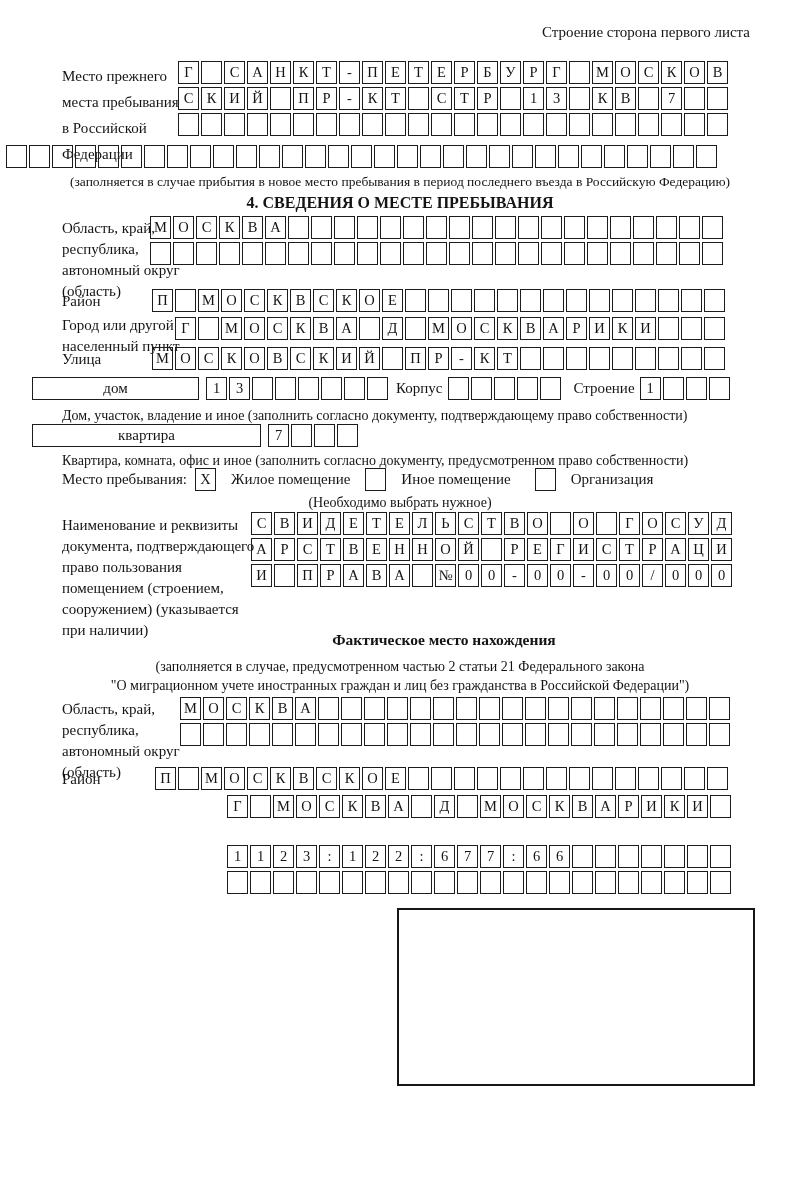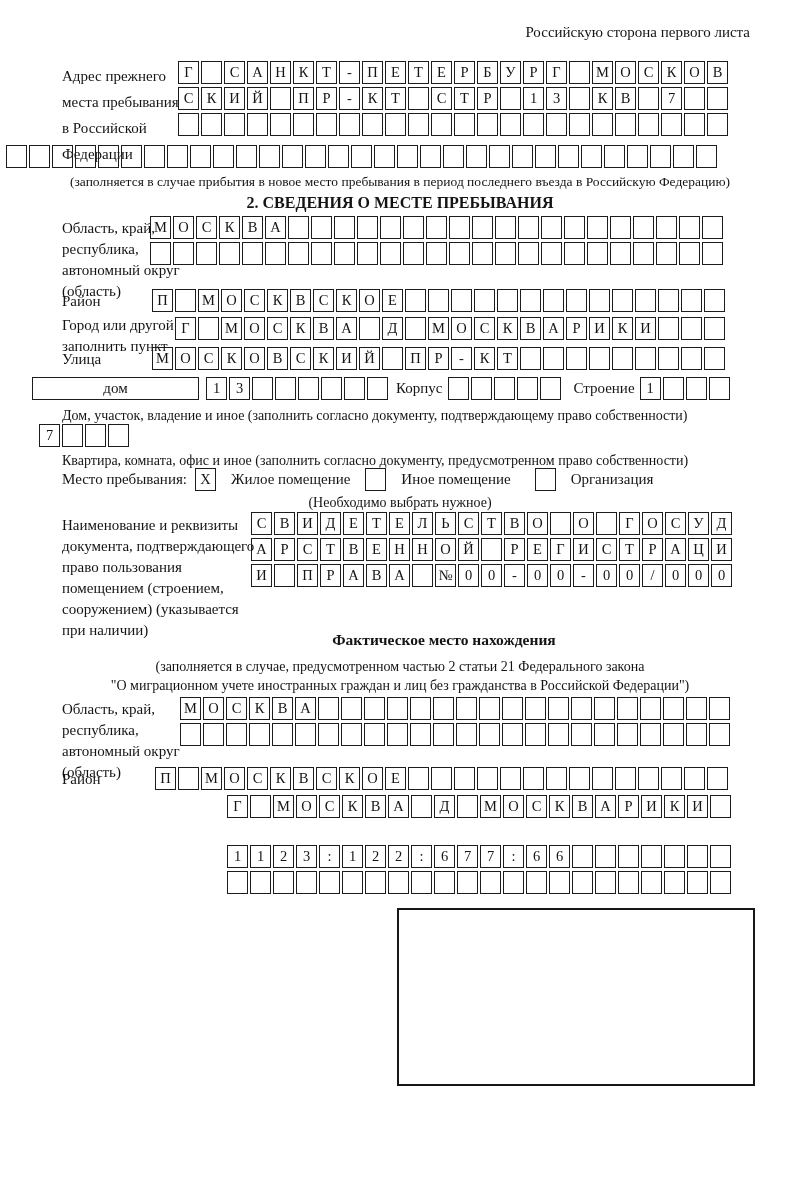--- a/index.html
+++ b/index.html
@@ -29,23 +29,23 @@
   .b-stay .chk{margin-left:8px;}
   .b-stay .opt{margin-left:13px;text-align:center;}
   .b-stay .opt2{margin-left:15px;}
   .b-stay .opt3{margin-left:24px;}
 </style>
 </head>
 <body>
 
 <div class="page">
 
-  <div class="abs label" style="top:22px;right:50px;">Российскую сторона первого листа</div>
-
-  <div class="abs label lh26" style="left:62px;top:63px;width:125px;">Адрес прежнего места пребывания в Российской Федерации</div>
+  <div class="abs label" style="top:22px;right:50px;">Строение сторона первого листа</div>
+
+  <div class="abs label lh26" style="left:62px;top:63px;width:125px;">Место прежнего места пребывания в Российской Федерации</div>
   <div class="abs grid" style="left:178px;top:61px;">
     <div class="cellrow">
         <div class="cell">Г</div>
         <div class="cell"></div>
         <div class="cell">С</div>
         <div class="cell">А</div>
         <div class="cell">Н</div>
         <div class="cell">К</div>
         <div class="cell">Т</div>
         <div class="cell">-</div>
@@ -147,21 +147,21 @@
       <div class="cell"></div>
       <div class="cell"></div>
       <div class="cell"></div>
       <div class="cell"></div>
       <div class="cell"></div>
       <div class="cell"></div>
       <div class="cell"></div>
     </div>
   <div class="abs center note" style="top:173px;">(заполняется в случае прибытия в новое место пребывания в период последнего въезда в Российскую Федерацию)</div>
 
-  <div class="abs center title" style="top:194px;">2. СВЕДЕНИЯ О МЕСТЕ ПРЕБЫВАНИЯ</div>
+  <div class="abs center title" style="top:194px;">4. СВЕДЕНИЯ О МЕСТЕ ПРЕБЫВАНИЯ</div>
 
   <div class="abs label" style="left:62px;top:218px;width:118px;">Область, край, республика, автономный округ (область)</div>
   <div class="abs grid" style="left:150px;top:216px;">
     <div class="cellrow">
         <div class="cell">М</div>
         <div class="cell">О</div>
         <div class="cell">С</div>
         <div class="cell">К</div>
         <div class="cell">В</div>
         <div class="cell">А</div>
@@ -236,21 +236,21 @@
       <div class="cell"></div>
       <div class="cell"></div>
       <div class="cell"></div>
       <div class="cell"></div>
       <div class="cell"></div>
       <div class="cell"></div>
       <div class="cell"></div>
       <div class="cell"></div>
     </div>
 
-  <div class="abs label" style="left:62px;top:315px;width:165px;">Город или другой заполнить пункт</div>
+  <div class="abs label" style="left:62px;top:315px;width:165px;">Город или другой населенный пункт</div>
   <div class="abs cellrow" style="left:175px;top:317px;">
       <div class="cell">Г</div>
       <div class="cell"></div>
       <div class="cell">М</div>
       <div class="cell">О</div>
       <div class="cell">С</div>
       <div class="cell">К</div>
       <div class="cell">В</div>
       <div class="cell">А</div>
       <div class="cell"></div>
@@ -324,20 +324,21 @@
     <div class="cellrow">
         <div class="cell">1</div>
         <div class="cell"></div>
         <div class="cell"></div>
         <div class="cell"></div>
       </div>
   </div>
   <div class="abs note" style="left:62px;top:407px;font-size:14px;">Дом, участок, владение и иное (заполнить согласно документу, подтверждающему право собственности)</div>
 
   <div class="abs flexrow b-apart" style="left:32px;top:424px;">
+    <div class="wide-box" style="width:227px;">квартира</div>
     <div class="cellrow cells-apart">
         <div class="cell">7</div>
         <div class="cell"></div>
         <div class="cell"></div>
         <div class="cell"></div>
       </div>
   </div>
   <div class="abs note" style="left:62px;top:452px;font-size:14px;">Квартира, комната, офис и иное (заполнить согласно документу, предусмотренном право собственности)</div>
 
   <div class="abs flexrow b-stay" style="left:62px;top:468px;">

